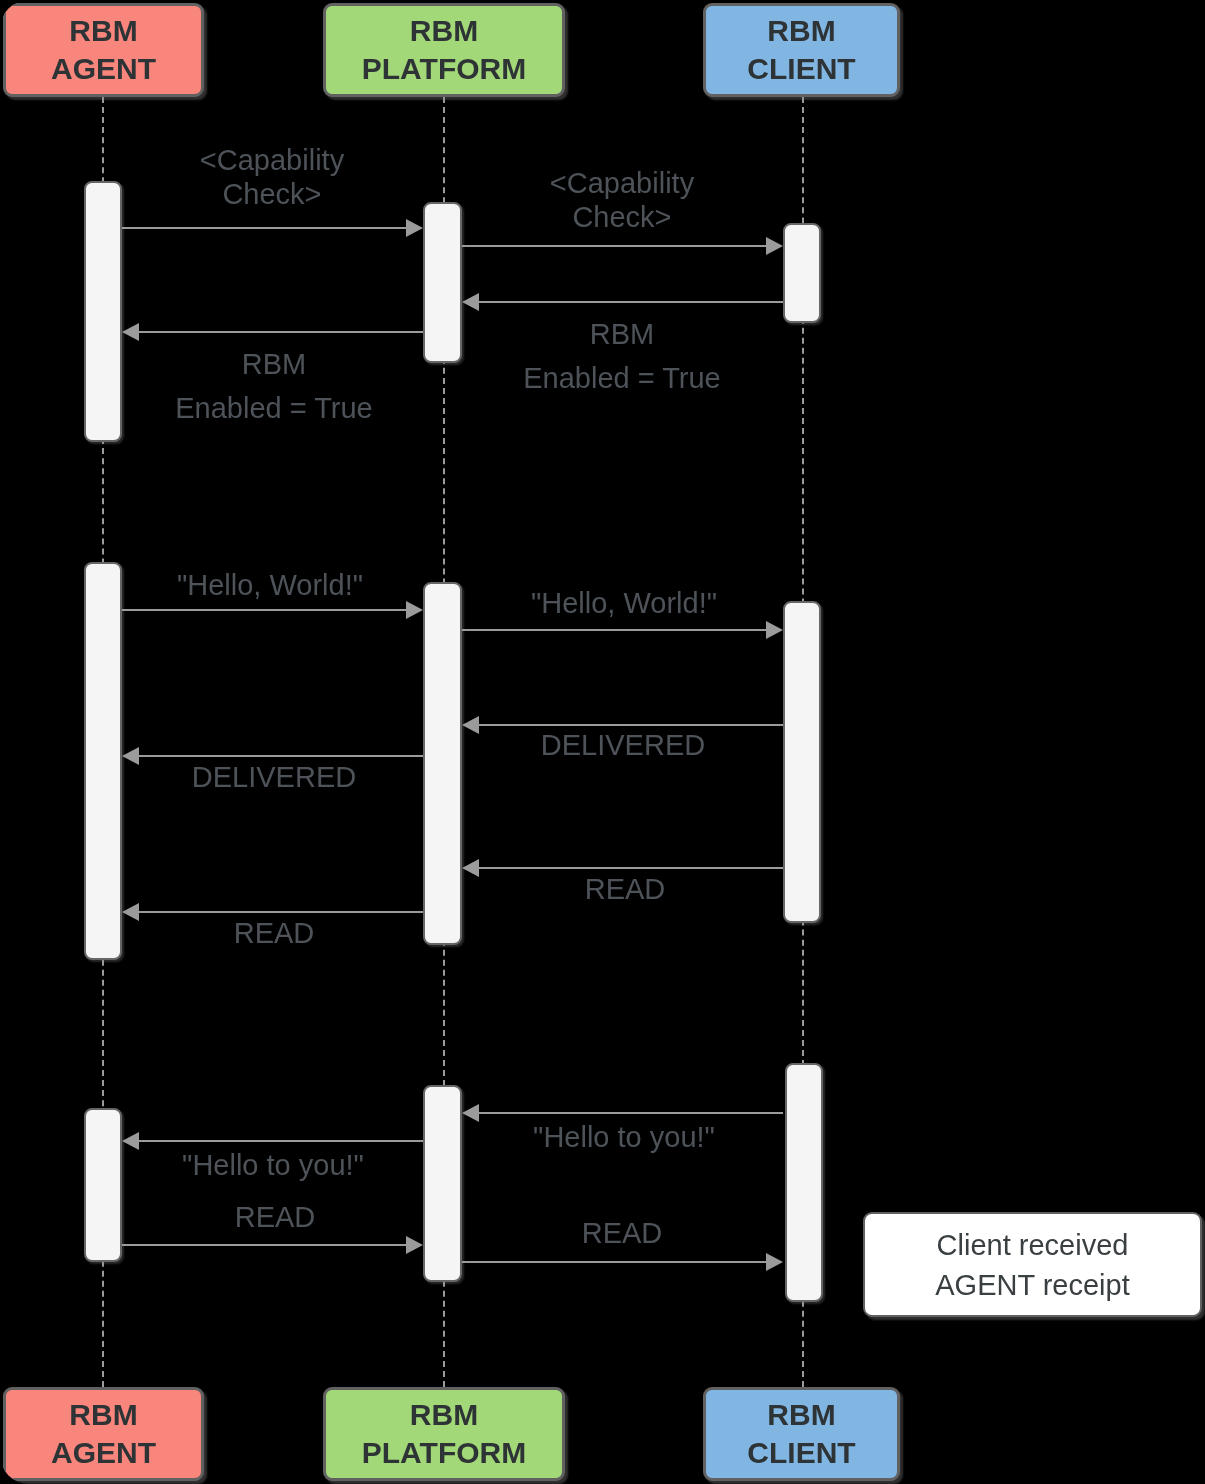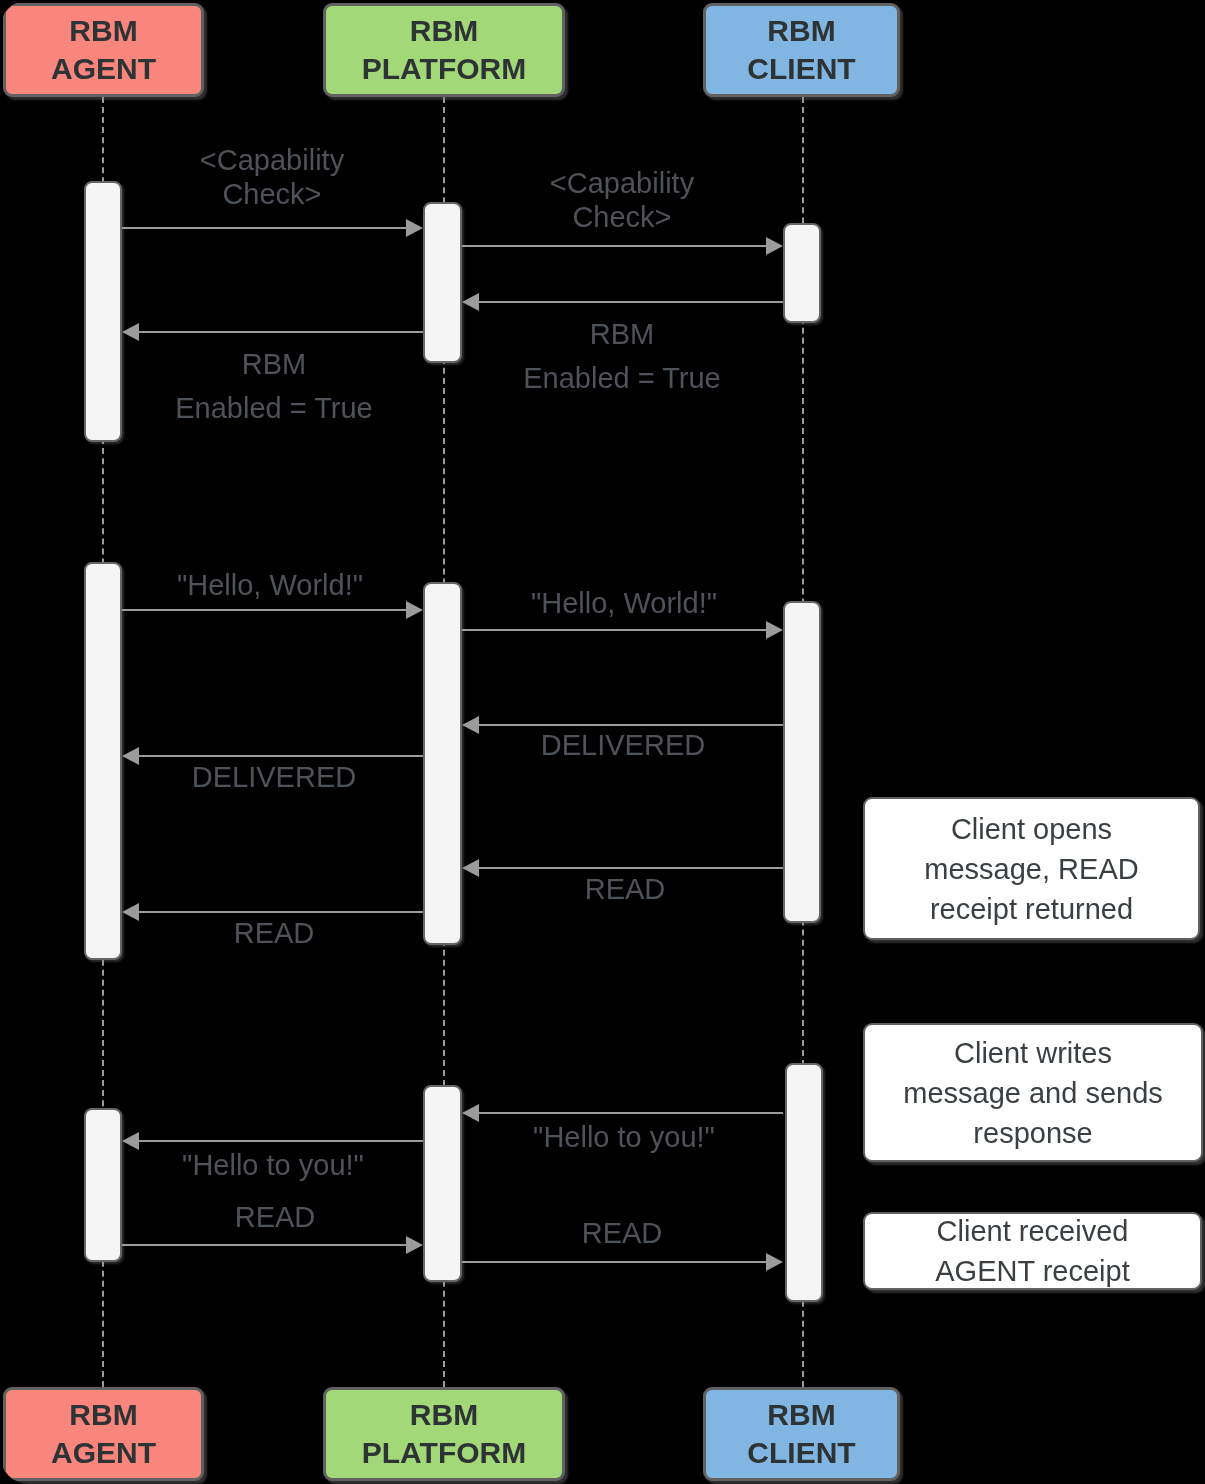--- a/index.html
+++ b/index.html
@@ -185,31 +185,21 @@
   </div>
 
   <div class="arrow right" style="left:462px;top:1253px;width:321px;">
     <i class="shaft"></i>
       <i class="head"></i>
   </div>
   <div class="msg-label" style="left:622px;top:1216px;">
     <span>READ</span>
   </div>
 
-  <div class="note" style="left:863px;top:797px;width:337px;height:143px;">
-    <span>Client opens</span>
-    <span>message, READ</span>
-    <span>receipt returned</span>
-  </div>
-  <div class="note" style="left:863px;top:1023px;width:340px;height:139px;">
-    <span>Client writes</span>
-    <span>message and sends</span>
-    <span>response</span>
-  </div>
-  <div class="note" style="left:863px;top:1212px;width:339px;height:78px;">
+  <div class="note" style="left:863px;top:1212px;width:339px;height:105px;">
     <span>Client received</span>
     <span>AGENT receipt</span>
   </div>
 
   <div class="actor" style="left: 3px; top: 1387px; width: 201px; height: 94px; background: rgb(248, 134, 124);">
     <span>RBM</span>
     <span>AGENT</span>
   </div>
   <div class="actor" style="left: 323px; top: 1387px; width: 242px; height: 94px; background: rgb(162, 216, 120);">
     <span>RBM</span>

